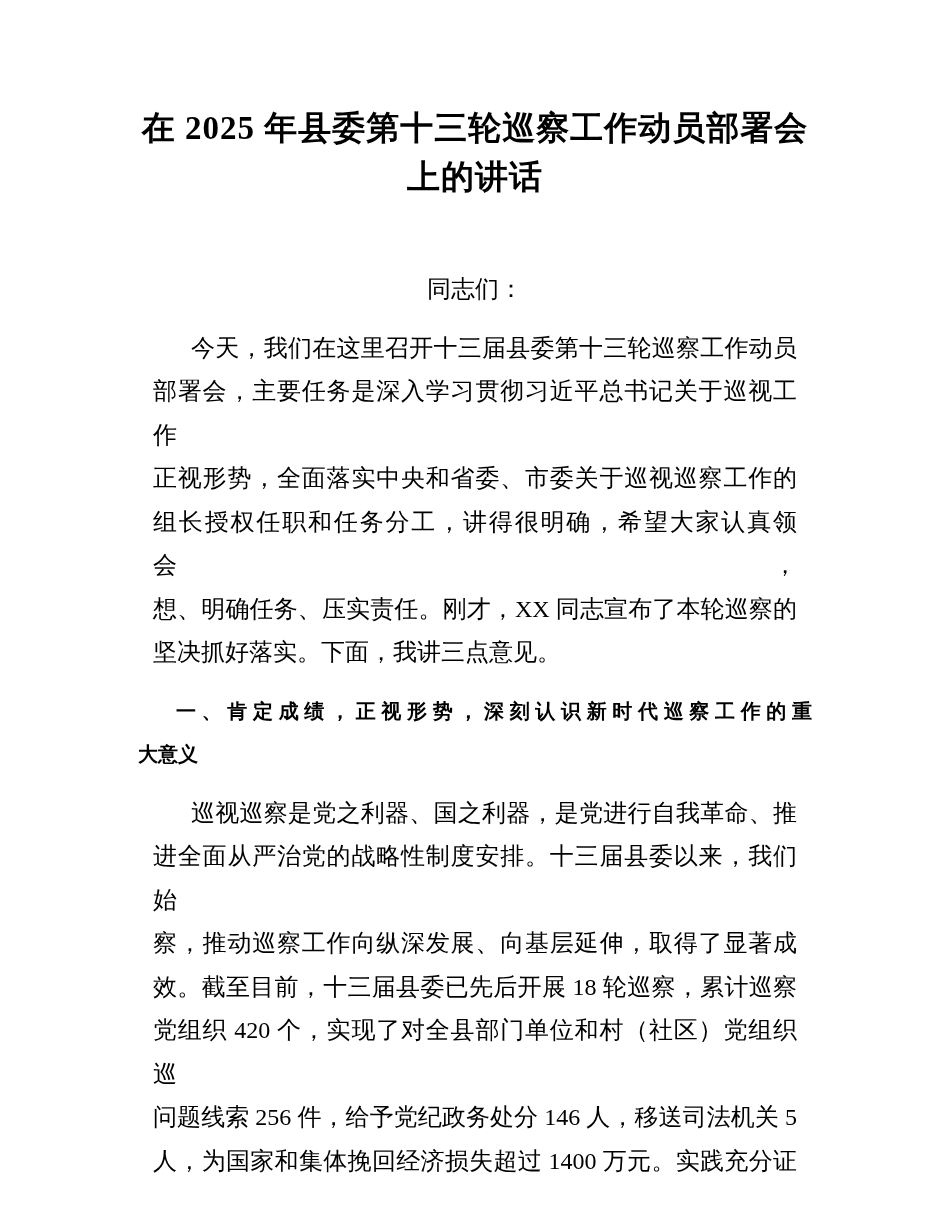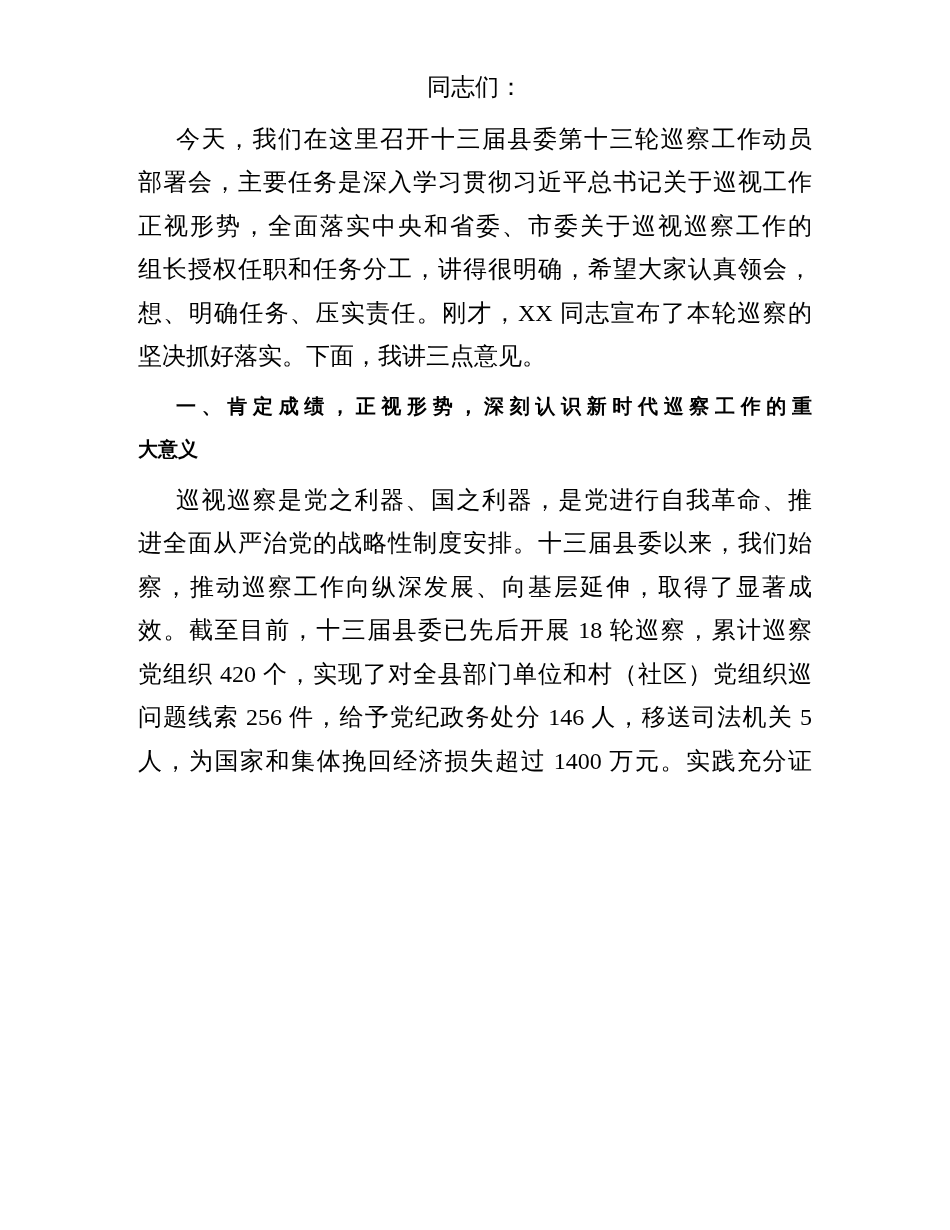--- a/index.html
+++ b/index.html
@@ -30,21 +30,21 @@
   .body-text {
     margin-top: 66px;
     font-size: 24px;
     line-height: 43.5px;
   }
   .salutation {
     margin: 0 0 8px 0;
     text-align: center;
   }
   .block {
-    margin: 0;
+    margin: 15px;
   }
   .block .line {
     text-align: justify;
     text-align-last: justify;
     text-justify: inter-character;
   }
   .block .line.first {
     text-indent: 38px;
   }
   .block .line.no-stretch {
@@ -54,20 +54,24 @@
     font-family: "Liberation Sans", sans-serif;
     font-weight: 700;
     font-size: 20px;
     margin: 6px 0 7px 0;
   }
 </style>
 </head>
 <body>
 
 <div class="page">
+  <h1 class="doc-title">
+    <div class="title-line">在 2025 年县委第十三轮巡察工作动员部署会</div>
+    <div class="title-line">上的讲话</div>
+  </h1>
 
   <div class="body-text">
     <div class="salutation">同志们：</div>
     <div>
         <div class="block paragraph">
           <div class="line first">今天，我们在这里召开十三届县委第十三轮巡察工作动员</div>
           <div class="line">部署会，主要任务是深入学习贯彻习近平总书记关于巡视工作</div>
           <div class="line">正视形势，全面落实中央和省委、市委关于巡视巡察工作的</div>
           <div class="line">组长授权任职和任务分工，讲得很明确，希望大家认真领会，</div>
           <div class="line">想、明确任务、压实责任。刚才，XX 同志宣布了本轮巡察的</div>

